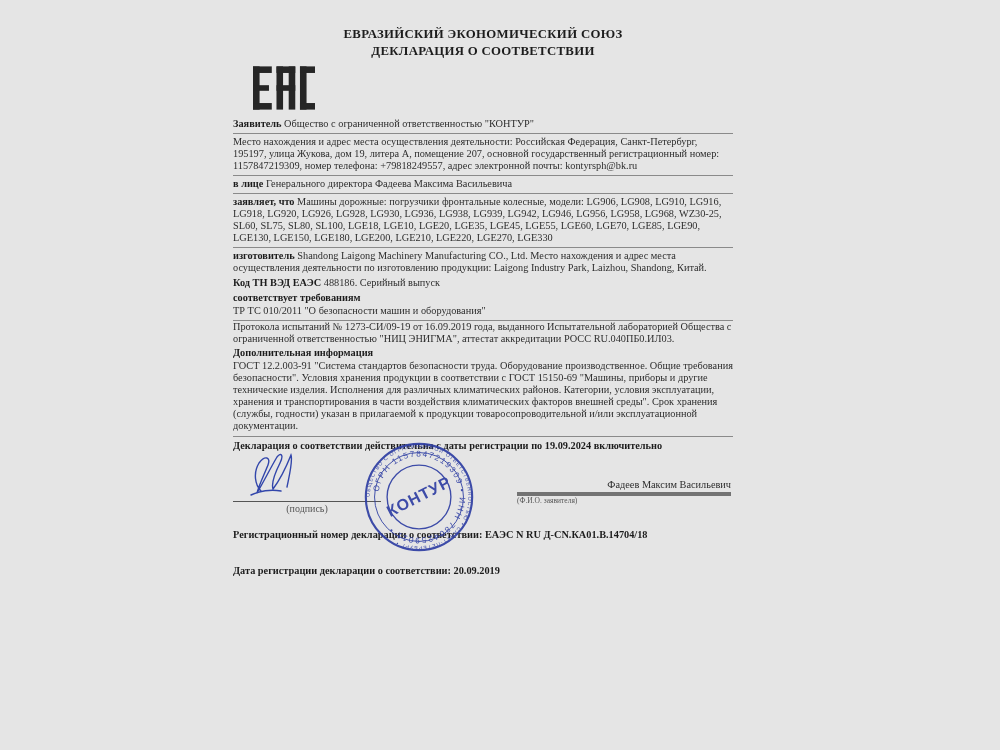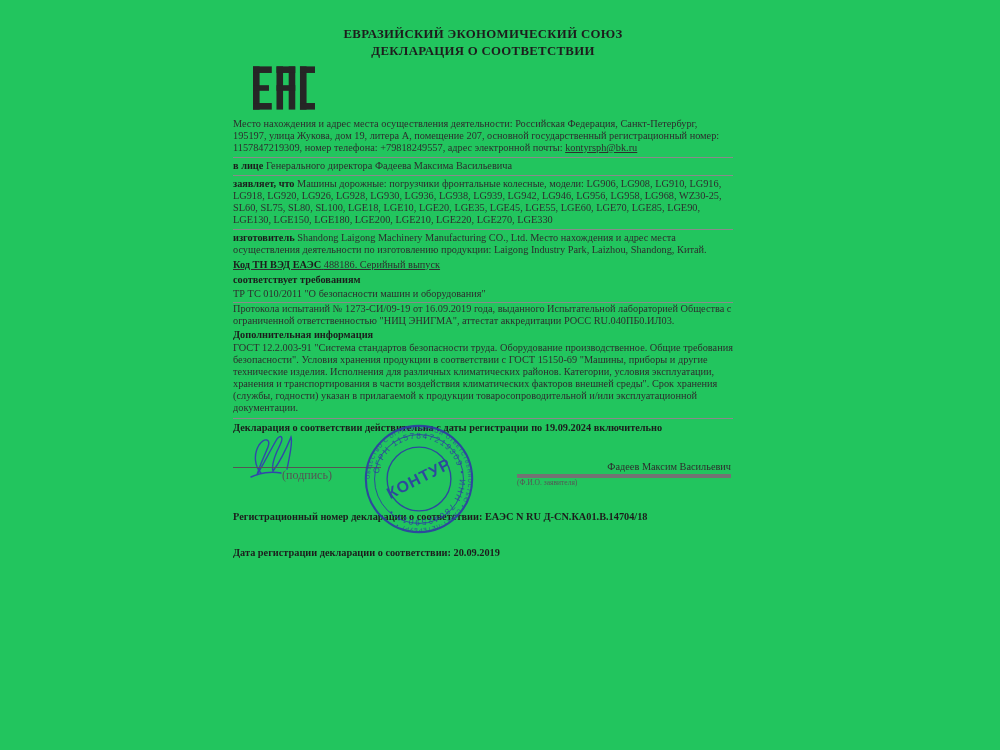--- a/index.html
+++ b/index.html
@@ -1,33 +1,33 @@
 <!DOCTYPE html>
 <html><head>
 <meta charset="utf-8">
 <style>
   * { margin:0; padding:0; box-sizing:border-box; }
   html,body { width:1000px; height:750px; background:#ffffff; overflow:hidden; }
   body { font-family:"Liberation Serif","DejaVu Serif",serif; color:#2e2e2e; }
 
-  .page { position:relative; width:1000px; height:750px; background:#22c55e; }
+  .page { position:relative; width:1000px; height:750px; background:#e5e5e5; }
   .doc  { position:absolute; left:233px; top:26px; width:500px; font-size:10.3px; line-height:1.16; }
 
   .title { text-align:center; font-weight:bold; font-size:12.8px; line-height:1.3; color:#1d1d1d; letter-spacing:.3px; }
 
   .logo-wrap { margin:7px 0 3px 20px; height:47px; }
 
   .sec { padding:2px 0 3px 0; }
   .rule-b { border-bottom:1px solid #8a8a8a; }
   b, .b { font-weight:bold; color:#1c1c1c; }
-  .u { text-decoration:underline; }
+  .u { }
 
   .sig-area { position:relative; height:66px; margin-top:2px; }
   .sig-svg { position:absolute; left:14px; top:-6px; }
-  .sig-line { position:absolute; left:0; top:28px; width:148px; border-top:1px solid #555; font-size:12px; color:#555; text-align:center; padding-top:1px; }
+  .sig-line { position:absolute; left:0; top:44px; width:148px; border-top:1px solid #555; font-size:10px; color:#555; text-align:center; padding-top:1px; }
   .name-block { position:absolute; left:284px; top:22px; width:214px; }
   .name-block .nm { padding-left:8px; padding-bottom:1px;text-align:right; }
   .name-block .cap { border-top:4px solid #737373; font-size:7.5px; color:#555; text-align:left; padding-top:1px; }
   .stamp { position:absolute; left:128px; top:-18px; z-index:3; opacity:.92; }
 
   .reg-row { margin-top:6px; font-weight:bold; color:#1c1c1c; }
   .reg-row + .reg-row { margin-top:24px; }
 </style>
 </head>
 <body>
@@ -51,20 +51,24 @@
             <rect x="38" y="0" width="7" height="46"></rect>
           <rect x="25" y="0" width="20" height="7"></rect>
             <rect x="25" y="20" width="20" height="6"></rect>
           <rect x="50" y="0" width="7" height="46"></rect>
             <rect x="50" y="0" width="16" height="7"></rect>
           <rect x="50" y="39" width="16" height="7"></rect>
         </g>
       </svg>
     </div>
 
+    <div class="sec rule-b">
+      <span class="b">Заявитель</span>
+      <span>Общество с ограниченной ответственностью "КОНТУР"</span>
+    </div>
 
     <div class="sec rule-b">
       <span>Место нахождения и адрес места осуществления деятельности: Российская Федерация, Санкт-Петербург, 195197, улица Жукова, дом 19, литера А, помещение 207, основной государственный регистрационный номер: 1157847219309, номер телефона: +79818249557, адрес электронной почты:</span>
       <span class="u">kontyrsph@bk.ru</span>
     </div>
 
     <div class="sec rule-b">
       <span class="b">в лице</span>
       <span>Генерального директора Фадеева Максима Васильевича</span>
     </div>

